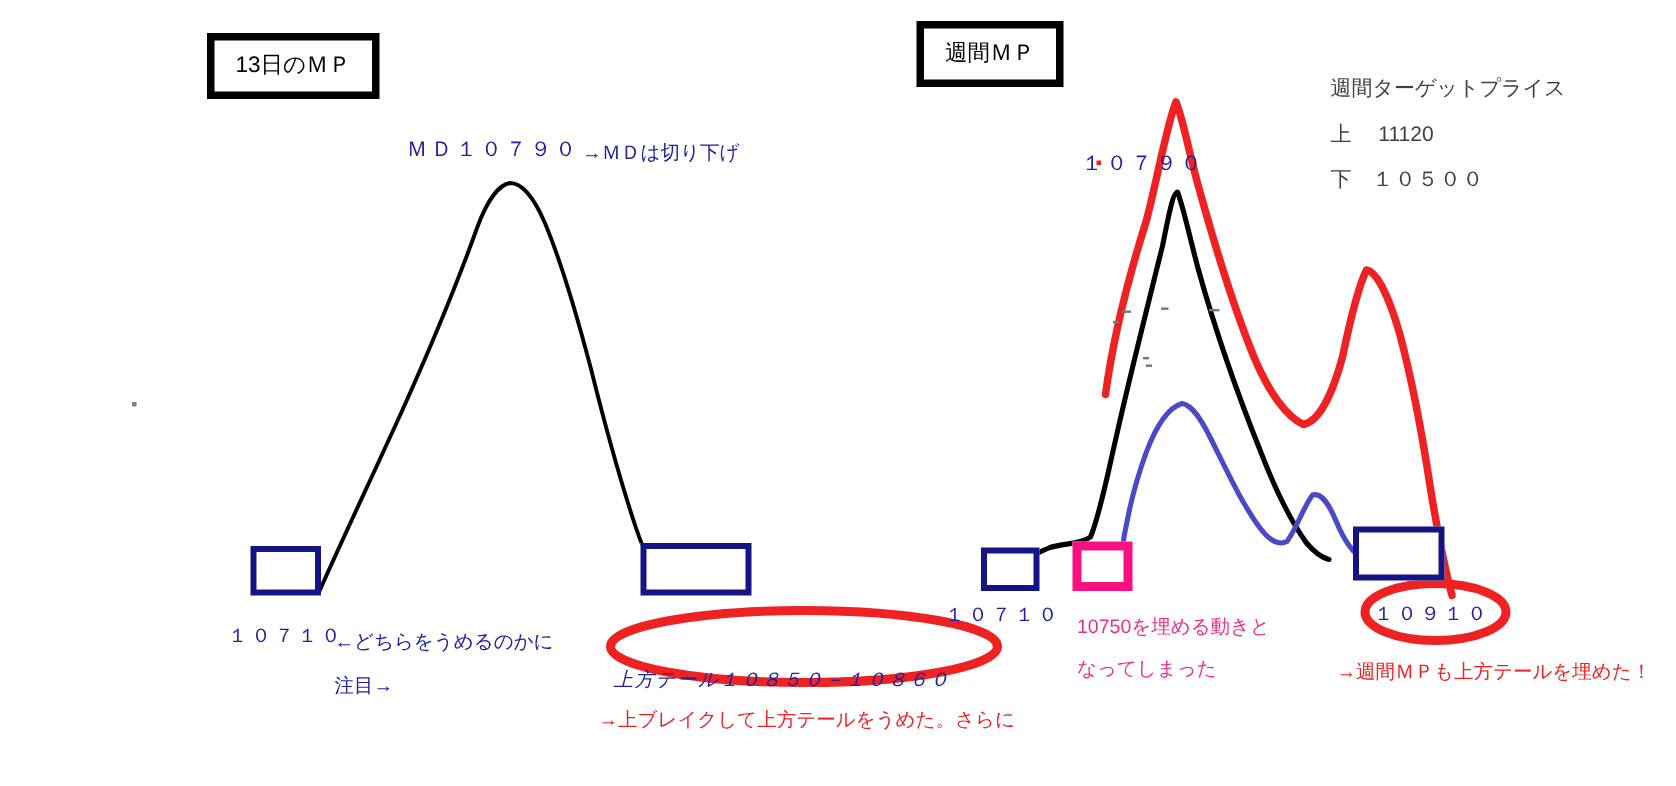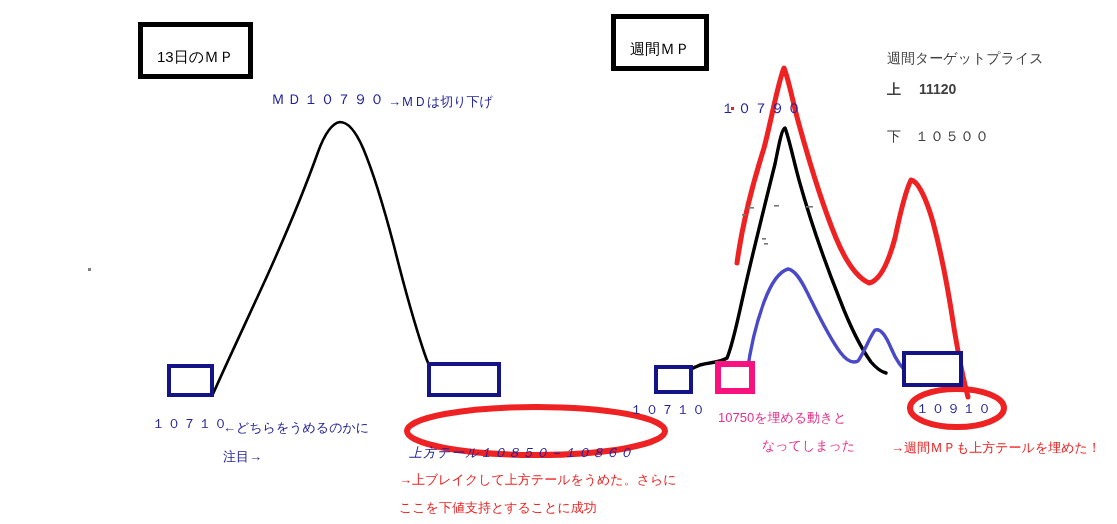--- a/index.html
+++ b/index.html
@@ -20,21 +20,21 @@
   }
   .abs { position: absolute; }
 
   
   .title-box {
     border: 5px solid #000000;
     background: #ffffff;
     color: #000000;
     font-size: 15px;
     line-height: 1;
-    padding: 22px 14px 10px 14px;
+    padding: 9px 14px 10px 14px;
     white-space: nowrap;
     font-family: "Liberation Sans", "DejaVu Sans", sans-serif;
   }
 
   
   .txt {
     white-space: nowrap;
     line-height: 1.55;
     font-family: "Liberation Sans", "DejaVu Sans", sans-serif;
   }
@@ -132,21 +132,21 @@
   <div class="abs title-box" style="left:138px; top:22px;">
     <span>13日のＭＰ</span>
   </div>
 
   <div class="abs title-box" style="left:611px; top:14px;">
     <span>週間ＭＰ</span>
   </div>
 
   <div class="abs" style="left:887px; top:48px;">
     <div class="txt black fs14" style="margin-bottom:9px;">週間ターゲットプライス</div>
-    <div class="txt black fs14" style="margin-bottom:26px;font-weight:bold;">
+    <div class="txt black fs14" style="margin-bottom:9px;">
       <span>上</span>
       <span style="display:inline-block;width:14px;"></span><span>11120</span>
     </div>
     <div class="txt black fs14">
       <span>下</span>
       <span style="display:inline-block;width:10px;"></span><span class="sp1">１０５００</span>
     </div>
   </div>
 
   <div class="abs txt navy fs14 sp" style="left:271px; top:89px;">ＭＤ１０７９０</div>
@@ -158,32 +158,31 @@
   <div class="abs txt navy fs13 sp" style="left:152px; top:414px;">１０７１０</div>
 
   <div class="abs txt navy fs13" style="left:223px; top:418px;text-align:center;">←どちらをうめるのかに</div>
   <div class="abs txt navy fs13" style="left:223px; top:447px;">注目→</div>
 
   <div class="abs vbox navy-box" style="left:427px; top:362px; width:74px; height:35px;"></div>
 
   <div class="abs txt navy fs13 sp1" style="left:409px; top:443px;font-style:italic;">上方テール１０８５０－１０８６０</div>
 
   <div class="abs txt red fs13" style="left:399px; top:470px;">→上ブレイクして上方テールをうめた。さらに</div>
-  <div class="abs txt red fs13" style="left:399px; top:498px;">ここを下値支持とすることに成功</div>
 
   <div class="abs txt navy fs14 sp" style="left:721px; top:98px;">１０７９０</div>
 
   <div class="abs vbox navy-box" style="left:654px; top:365px; width:39px; height:29px;"></div>
 
   <div class="abs txt navy fs13 sp" style="left:630px; top:400px;">１０７１０</div>
 
   <div class="abs vbox pink-box" style="left:715px; top:361px; width:40px; height:33px;"></div>
 
   <div class="abs txt pink fs13" style="left:718px; top:408px;">10750を埋める動きと</div>
-  <div class="abs txt pink fs13" style="left:718px; top:436px;margin-left:44px;">なってしまった</div>
+  <div class="abs txt pink fs13" style="left:718px; top:436px;">なってしまった</div>
 
   <div class="abs vbox navy-box" style="left:902px; top:351px; width:61px; height:36px;"></div>
 
   <div class="abs txt navy fs13 sp" style="left:916px; top:399px;">１０９１０</div>
 
   <div class="abs txt red fs13" style="left:891px; top:438px;">→週間ＭＰも上方テールを埋めた！</div>
 
 </div>
 
 </body></html>

